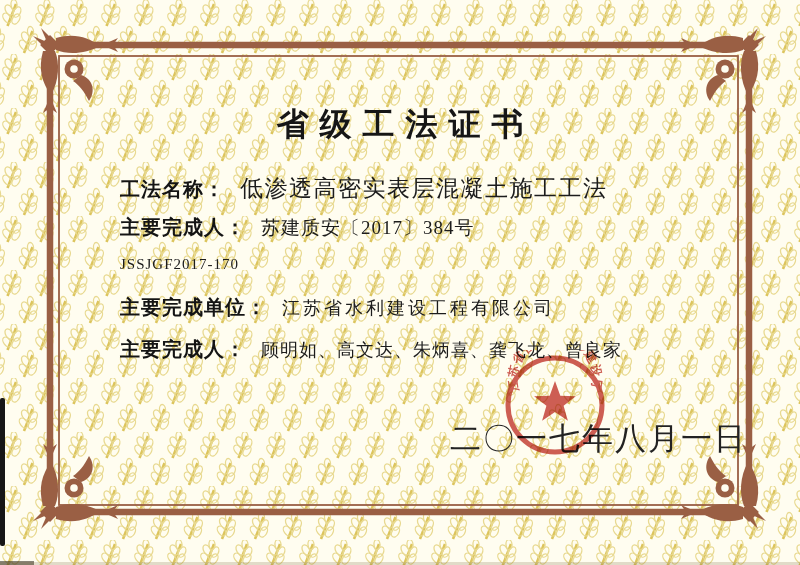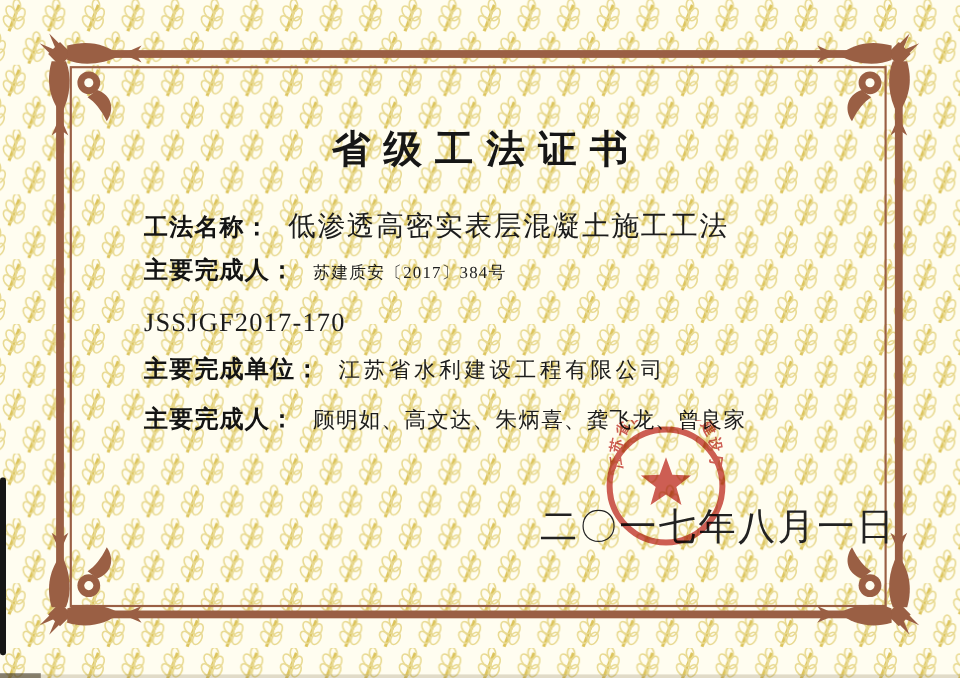--- a/index.html
+++ b/index.html
@@ -26,22 +26,22 @@
   .row .label{
     font-size:20px;font-weight:700;color:#141414;
     letter-spacing:1px;line-height:1.15;
   }
   .row .value{
     font-family:"Liberation Serif","DejaVu Serif",serif;
     color:#1c1c1c;
   }
   .r1{top:173px}.r2{top:215px}.r3{top:256px}.r4{top:296px}.r5{top:338px}
   .v1{font-size:23px;letter-spacing:1.5px;}
-  .v2{font-size:14px;letter-spacing:1px;}
-  .v3{font-size:22px;letter-spacing:1px;}
+  .v2{font-size:19px;letter-spacing:1px;}
+  .v3{font-size:15px;letter-spacing:1px;}
   .v4{font-size:18px;letter-spacing:3px;}
   .v5{font-size:18px;letter-spacing:1px;}
   .date{
     position:absolute;left:450px;top:418px;
     font-family:"Liberation Serif","DejaVu Serif",serif;
     font-size:31px;color:#222;letter-spacing:2px;white-space:nowrap;
   }
   .seal{
     position:absolute;left:500px;top:350px;
     opacity:.86;mix-blend-mode:multiply;

